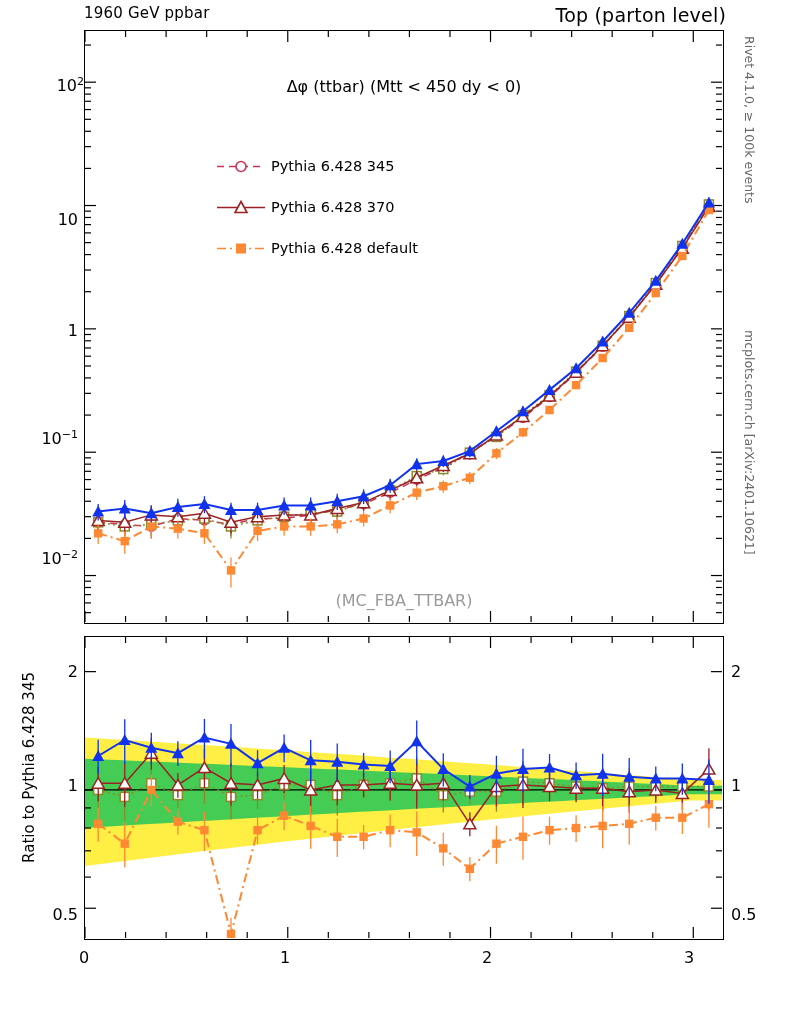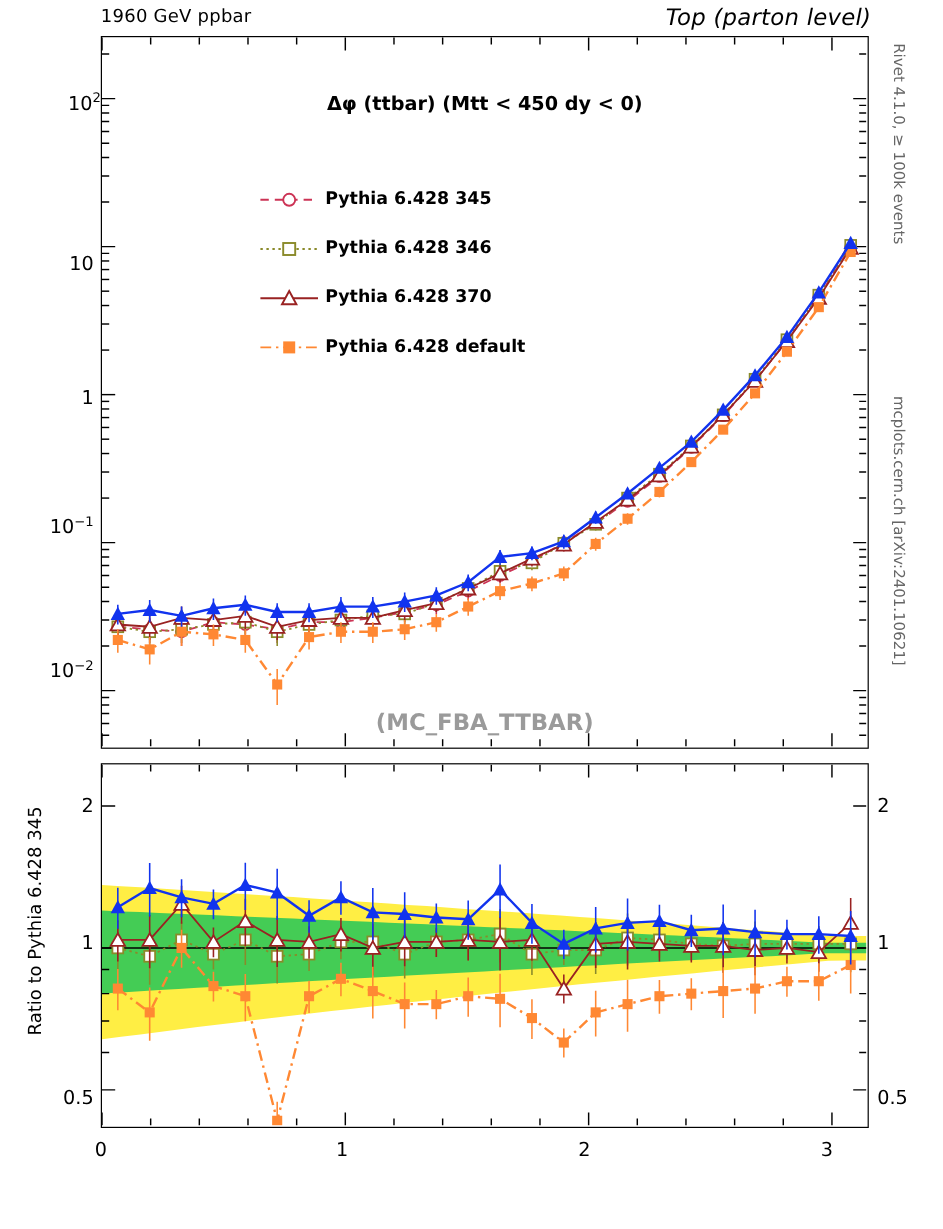--- a/index.html
+++ b/index.html
@@ -24,54 +24,52 @@
   
   .hdr-left {
     left: 84px; top: 4px;
     font-size: 15px;
     letter-spacing: 0.2px;
   }
   .hdr-right {
     right: 60px; top: 4px;
     font-size: 19px;
     letter-spacing: 0.2px;
-    font-style: italic;
   }
 
   
   .vert {
     writing-mode: vertical-rl;
     text-orientation: mixed;
     font-size: 12.5px;
     color: #666666;
     white-space: nowrap;
   }
 
   
   .frame {
     border: 1.6px solid #000;
     box-sizing: border-box;
     background: #fff;
-    font-weight: bold;
   }
   #main-frame  { left: 84px; top: 30px;  width: 640px; height: 594px; }
   #ratio-frame { left: 84px; top: 636px; width: 640px; height: 304px; }
 
   .plotsvg { position: absolute; left: 0; top: 0; }
 
   
   .plot-title {
     left: 0; right: 0; top: 46px;
     text-align: center;
     font-size: 16px;
   }
   .watermark {
     left: 0; right: 0; top: 560px;
     text-align: center;
-    font-size: 19px;
+    font-size: 16px;
     color: #9a9a9a;
   }
 
   
   #legend {
     left: 130px; top: 105px;
     font-size: 14.5px;
     line-height: 21px;
   }
   .leg-row {
@@ -501,27 +499,20 @@
     <div class="abs" id="legend">
       <div class="leg-row">
         <svg class="leg-sym">
           <line x1="2" y1="10.5" x2="50" y2="10.5" stroke="#cc3355" stroke-width="1.6" stroke-dasharray="7,5"></line>
           <circle cx="26" cy="10.5" r="5" fill="#fff" stroke="#cc3355" stroke-width="1.6"></circle>
         </svg>
         <span class="leg-lbl">Pythia 6.428 345</span>
       </div>
       <div class="leg-row">
         <svg class="leg-sym">
-          <line x1="2" y1="10.5" x2="50" y2="10.5" stroke="#8a8a2a" stroke-width="1.6" stroke-dasharray="2,3"></line>
-          <rect x="21" y="5.5" width="10" height="10" fill="#fff" stroke="#8a8a2a" stroke-width="1.6"></rect>
-        </svg>
-        <span class="leg-lbl">Pythia 6.428 346</span>
-      </div>
-      <div class="leg-row">
-        <svg class="leg-sym">
           <line x1="2" y1="10.5" x2="50" y2="10.5" stroke="#992222" stroke-width="1.6"></line>
           <polygon points="26,4.5 32,15.5 20,15.5" fill="#fff" stroke="#992222" stroke-width="1.6"></polygon>
         </svg>
         <span class="leg-lbl">Pythia 6.428 370</span>
       </div>
       <div class="leg-row">
         <svg class="leg-sym">
           <line x1="2" y1="10.5" x2="50" y2="10.5" stroke="#ff8833" stroke-width="1.6" stroke-dasharray="9,4,2,4"></line>
           <rect x="21" y="5.5" width="10" height="10" fill="#ff8833"></rect>
         </svg>

